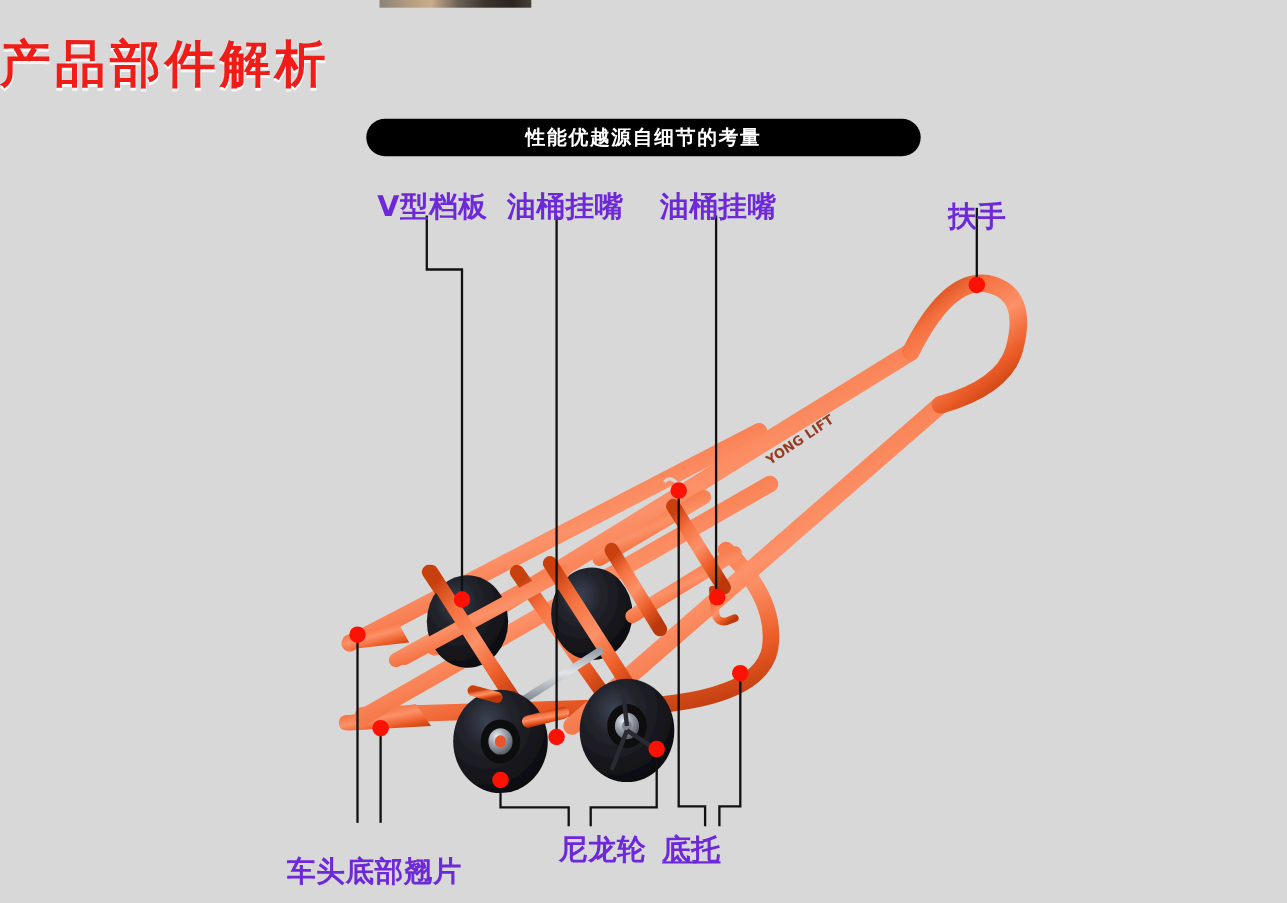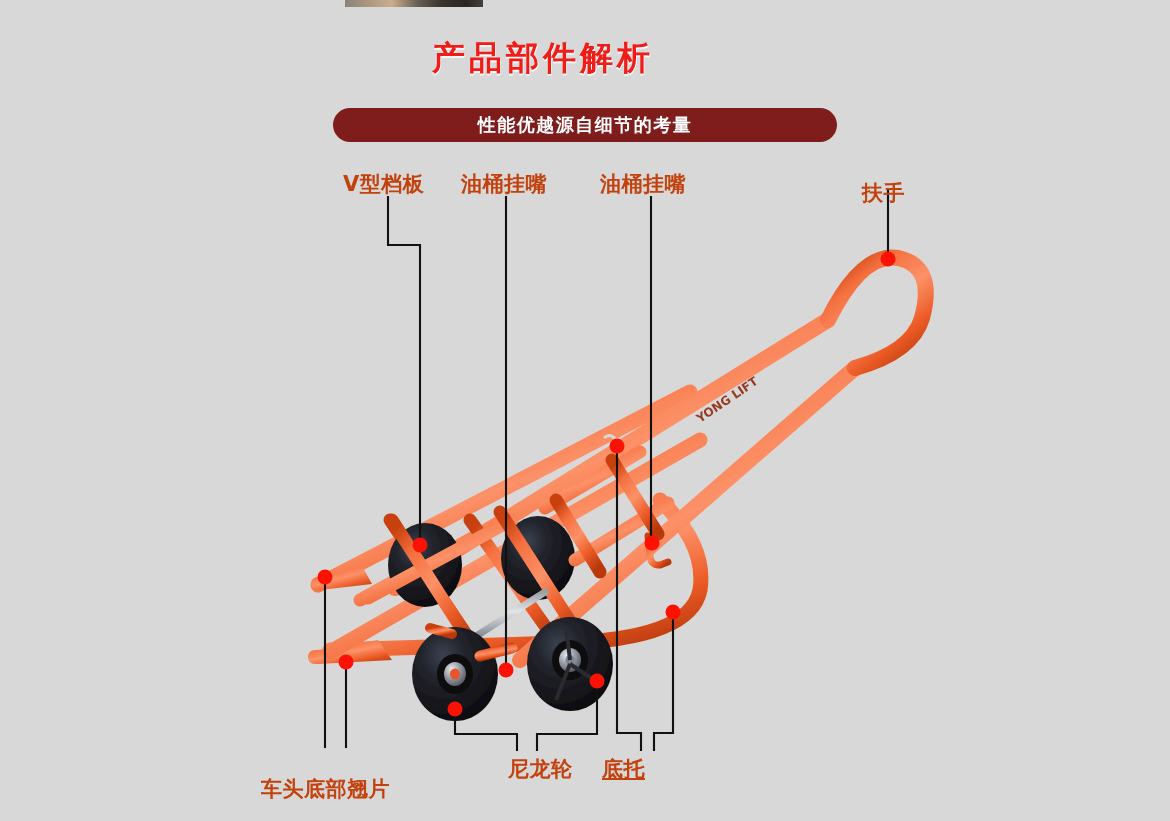--- a/index.html
+++ b/index.html
@@ -12,37 +12,37 @@
   #stage{position:absolute;left:0;top:0;width:1170px;height:821px;}
 
   
   .top-sliver{
     position:absolute;left:345px;top:0;width:138px;height:7px;
     background:linear-gradient(90deg,#8a8278 0%,#b09a7e 18%,#c9ae8c 34%,#6a6055 52%,#3a342e 70%,#2a2522 88%,#46403a 100%);
   }
 
   
   .title{
-    position:absolute;left:0;top:30px;width:1086px;text-align:center;
-    color:#ef1c17;font-size:33px;font-weight:bold;letter-spacing:4px;
+    position:absolute;left:0;top:30px;width:1086px;
+    color:#ef1c17;font-size:46px;font-weight:bold;letter-spacing:4px;
     line-height:56px;
     text-shadow:0 2px 0 rgba(255,255,255,.75), 1px 1px 0 rgba(255,255,255,.6);
   }
   .subtitle-pill{
     position:absolute;left:333px;top:108px;width:504px;height:34px;
-    background:#7f1d1d;border-radius:17px;
+    background:#000000;border-radius:17px;
     display:flex;align-items:center;justify-content:center;
   }
   .subtitle-pill span{
     color:#ffffff;font-size:18px;font-weight:bold;letter-spacing:1.5px;
   }
 
   
   .lbl{
-    position:absolute;color:#c2410c;font-size:21px;font-weight:bold;
+    position:absolute;color:#6d28d9;font-size:26px;font-weight:bold;
     white-space:nowrap;letter-spacing:.5px;
   }
 
   
   #leaders{position:absolute;left:0;top:0;width:1170px;height:821px;pointer-events:none;}
   .lead{stroke:#111;stroke-width:2.1;fill:none;stroke-linecap:square;}
   .dot{fill:#fc1105;}
 
   
   #truck{position:absolute;left:0;top:0;width:1170px;height:821px;}

